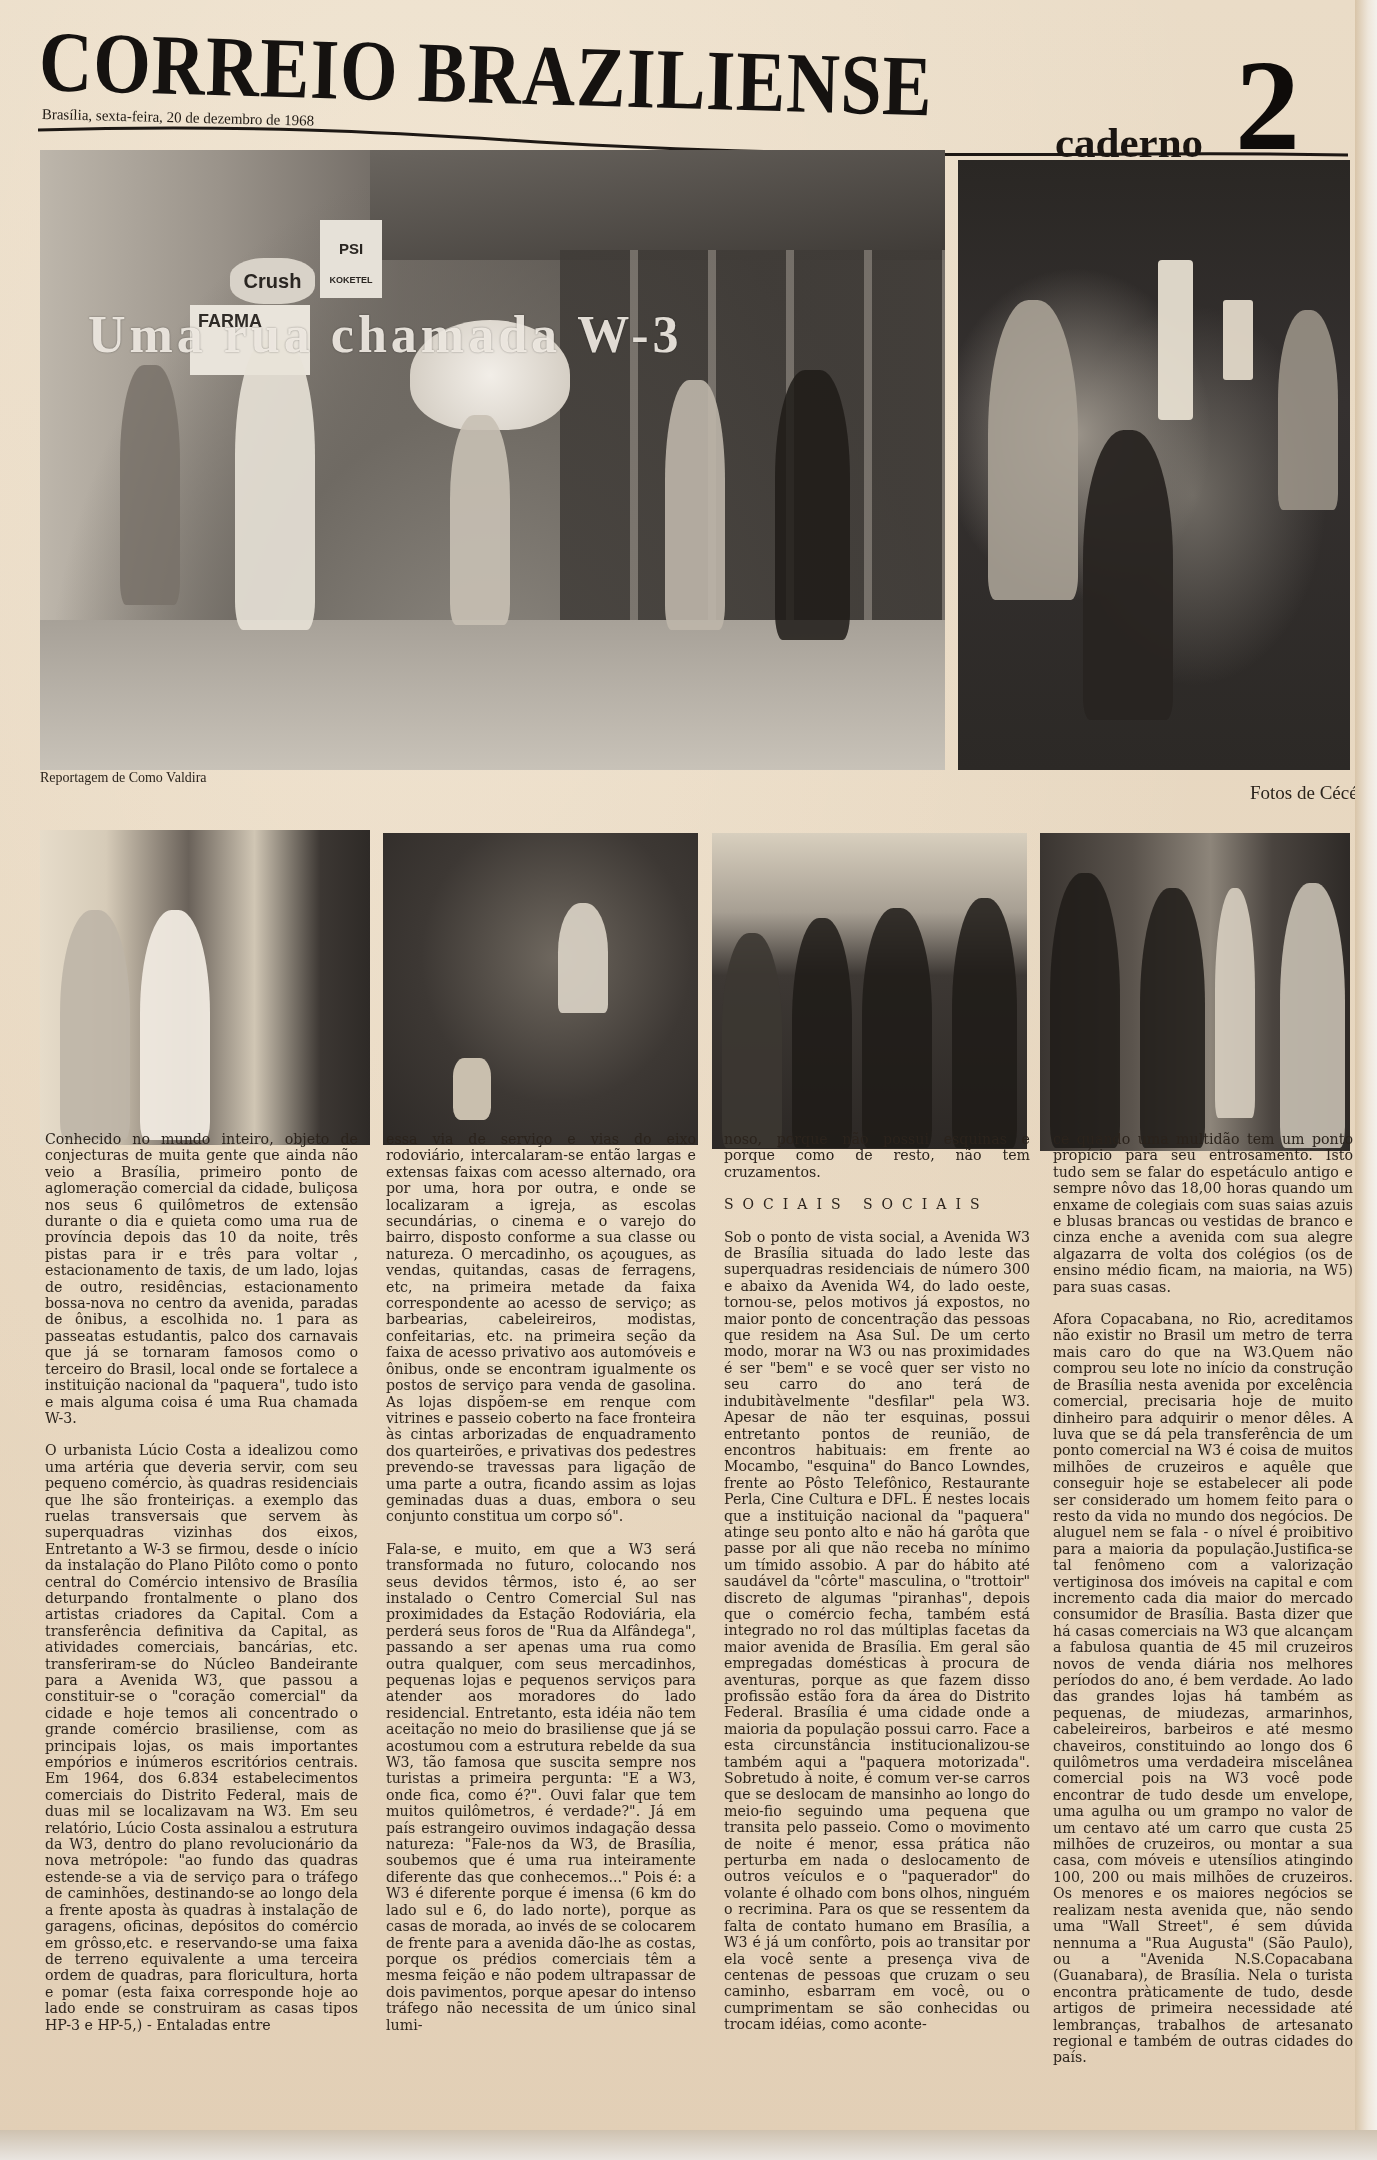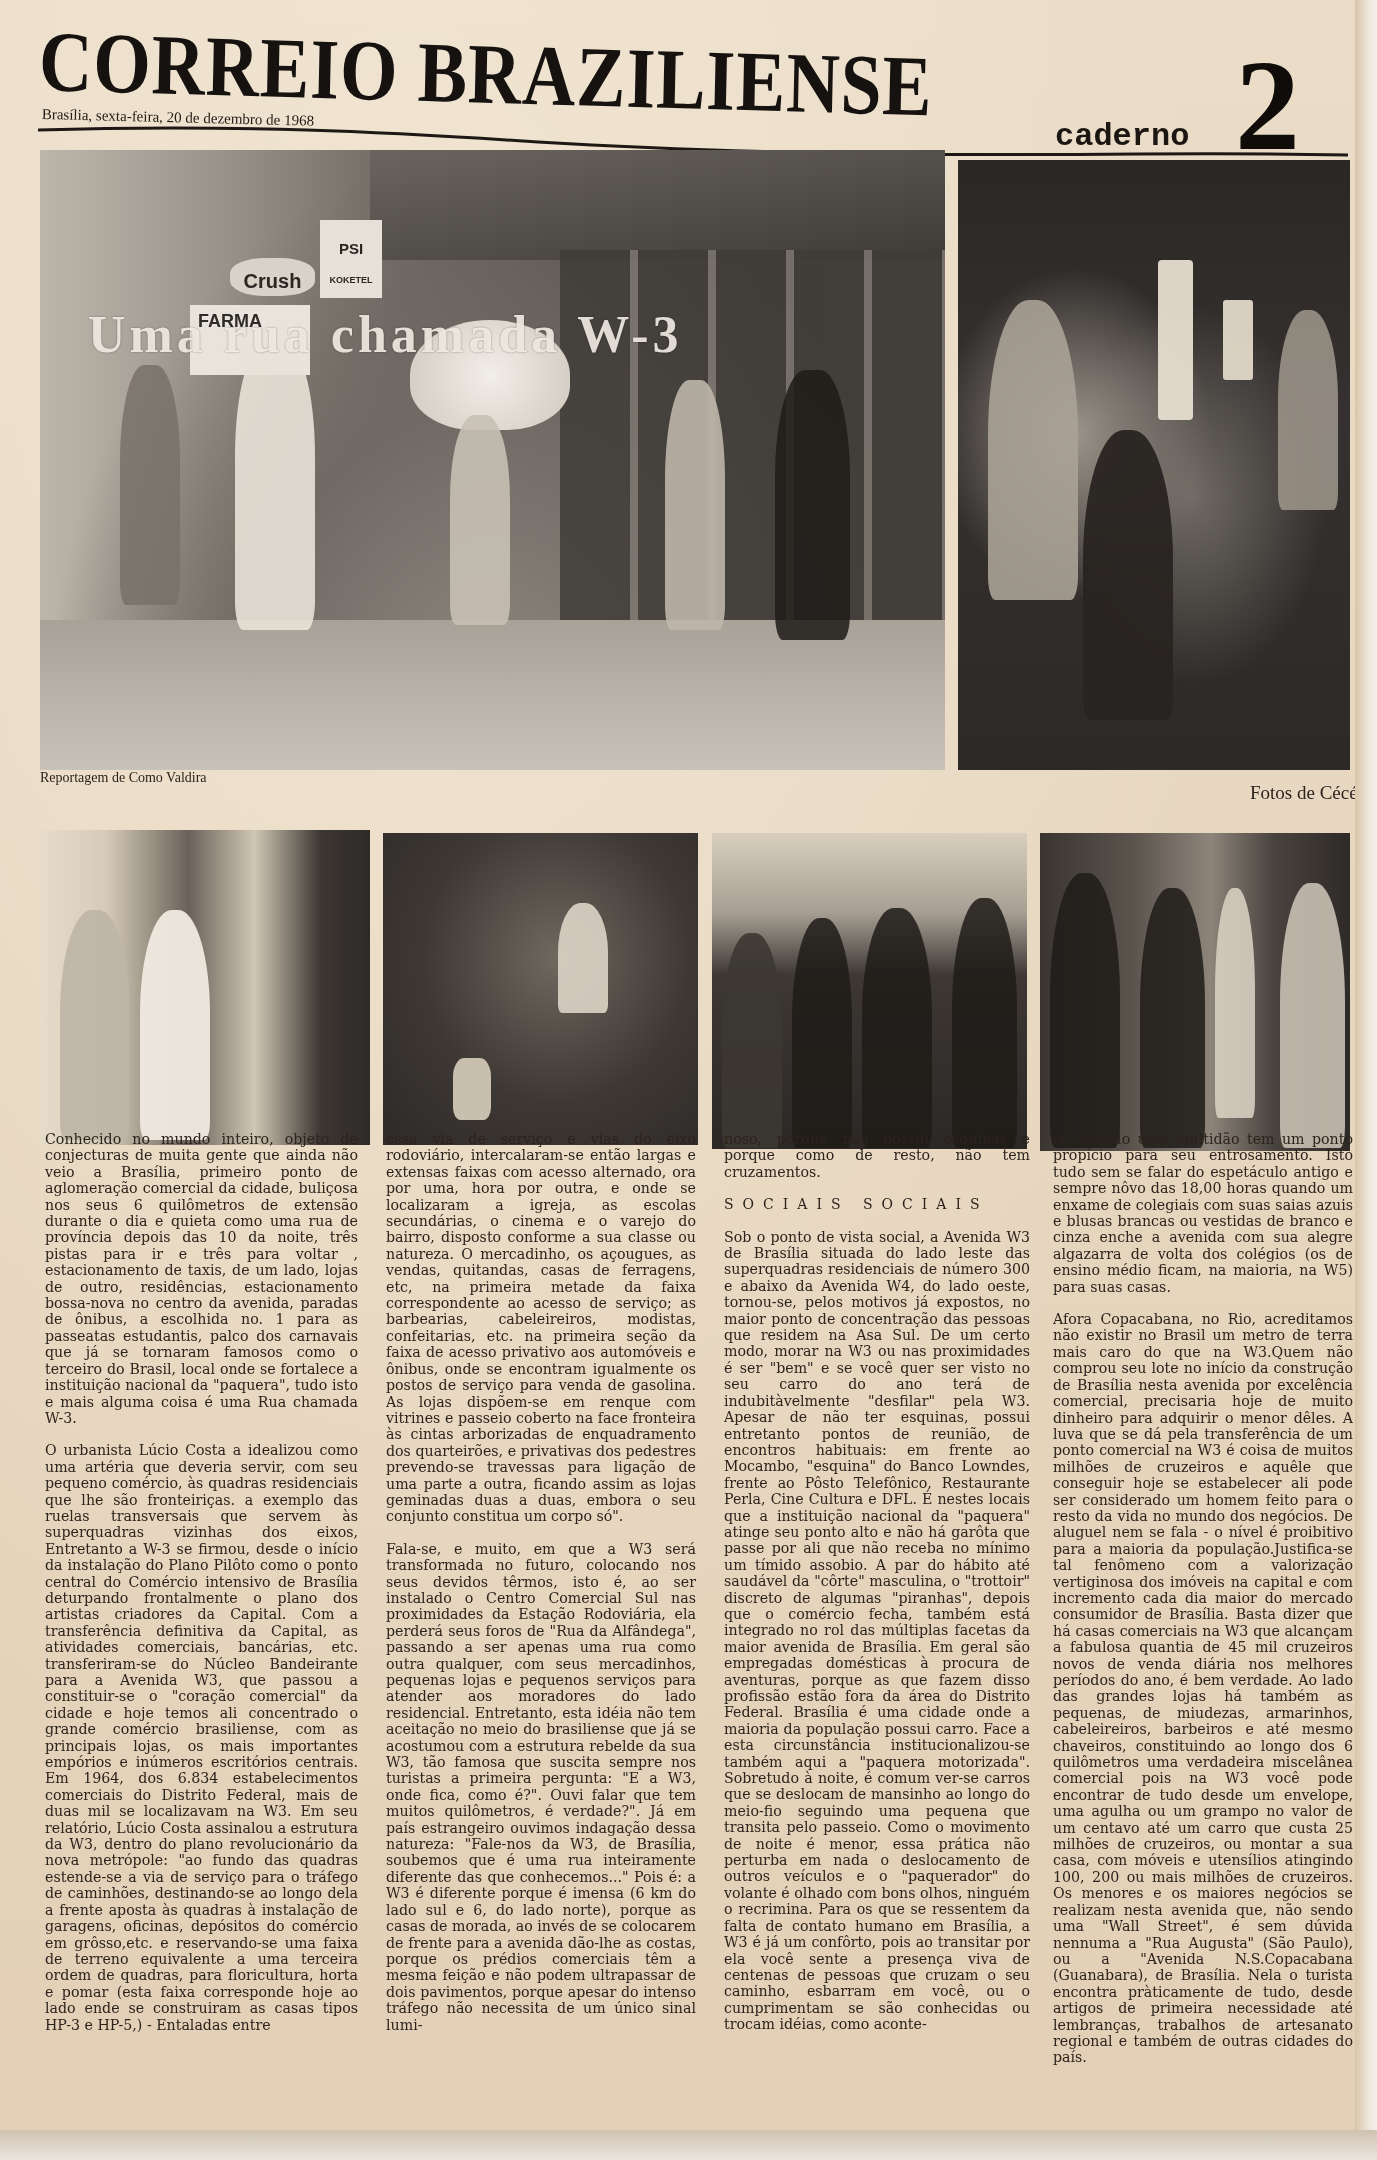--- a/index.html
+++ b/index.html
@@ -37,21 +37,21 @@
     position: absolute; left: 42px; top: 106px;
     font-family: "Liberation Serif", serif; font-size: 15px;
     transform: rotate(1.4deg); transform-origin: left top;
     color: #221c16; white-space: nowrap;
   }
   .rule-wavy {
     position: absolute; left: 38px; top: 124px; width: 1310px; height: 40px;
   }
   .caderno-label {
     position: absolute; left: 1055px; top: 118px;
-    font-family: Liberation Mono, monospace; font-size: 32px; font-weight: bold;
+    font-family: Liberation Serif, serif; font-size: 43px; font-weight: bold;
     color: #1b1612;
   }
   .caderno-num {
     position: absolute; left: 1235px; top: 40px;
     font-family: "Liberation Serif", serif; font-size: 130px; font-weight: bold;
     line-height: 1; color: #0f0c0a;
   }
 
   
   .photo { position: absolute; overflow: hidden; }
@@ -75,21 +75,21 @@
     position: absolute; left: 0; top: 470px; width: 905px; height: 150px;
     background: linear-gradient(180deg, #a7a198, #c8c2b8);
   }
   .photo-main .sign-farma {
     position: absolute; left: 150px; top: 155px; width: 120px; height: 70px;
     background: #e9e4db; color: #2f2b27;
     font-family: "Liberation Sans", sans-serif; font-weight: bold; font-size: 18px;
     padding: 6px 8px; box-sizing: border-box;
   }
   .photo-main .sign-crush {
-    position: absolute; left: 190px; top: 108px; width: 85px; height: 38px; border-radius: 40%;
+    position: absolute; left: 190px; top: 108px; width: 85px; height: 46px; border-radius: 40%;
     background: #d8d2c8; color: #2a2622; font-family: "Liberation Sans", sans-serif;
     font-weight: bold; font-size: 20px; text-align: center; line-height: 46px;
   }
   .photo-main .sign-pepsi {
     position: absolute; left: 280px; top: 70px; width: 62px; height: 78px;
     background: #e6e1d8; color: #2a2622; font-family: "Liberation Sans", sans-serif;
     font-weight: bold; font-size: 15px; text-align: center;
   }
   .photo-main .sign-pepsi span { display: block; }
   .photo-main .fig { position: absolute; border-radius: 40% 40% 10% 10%; }

